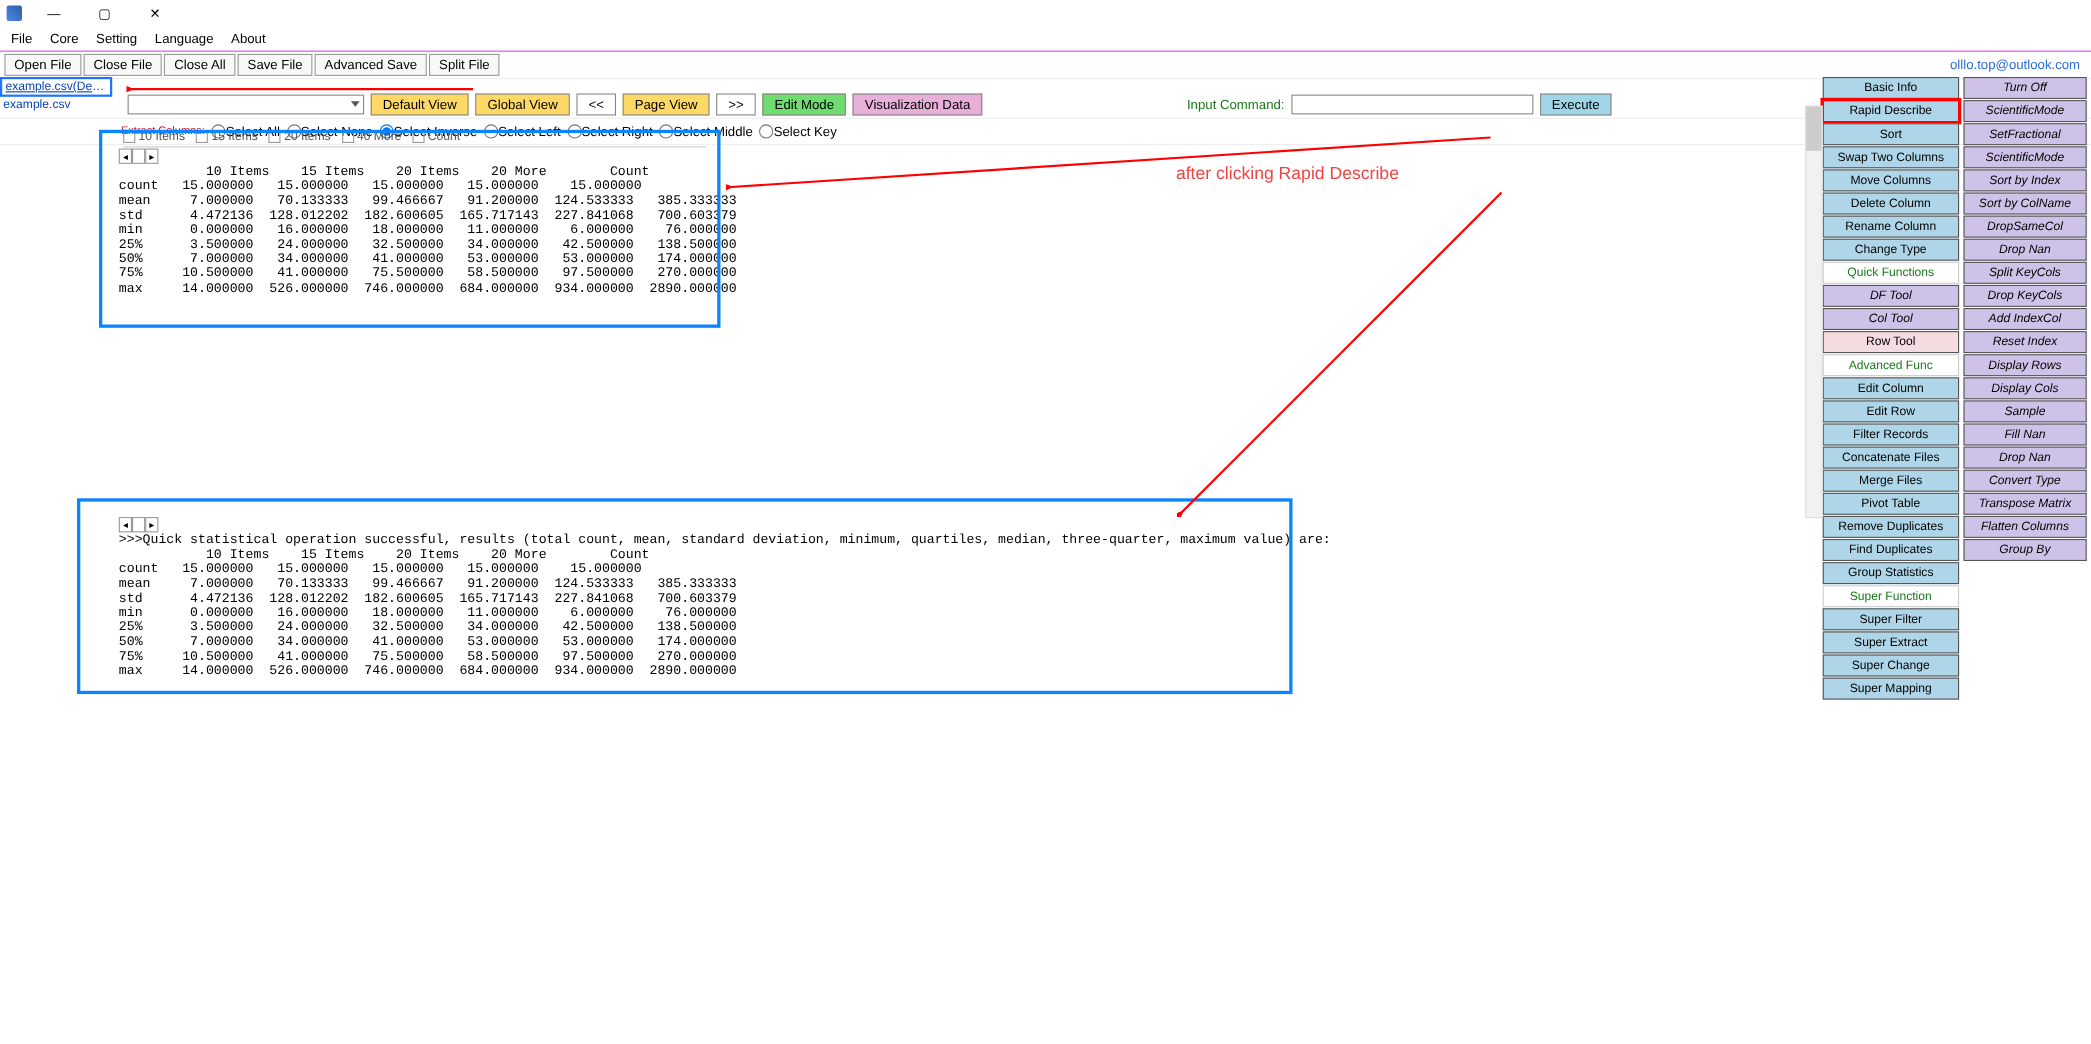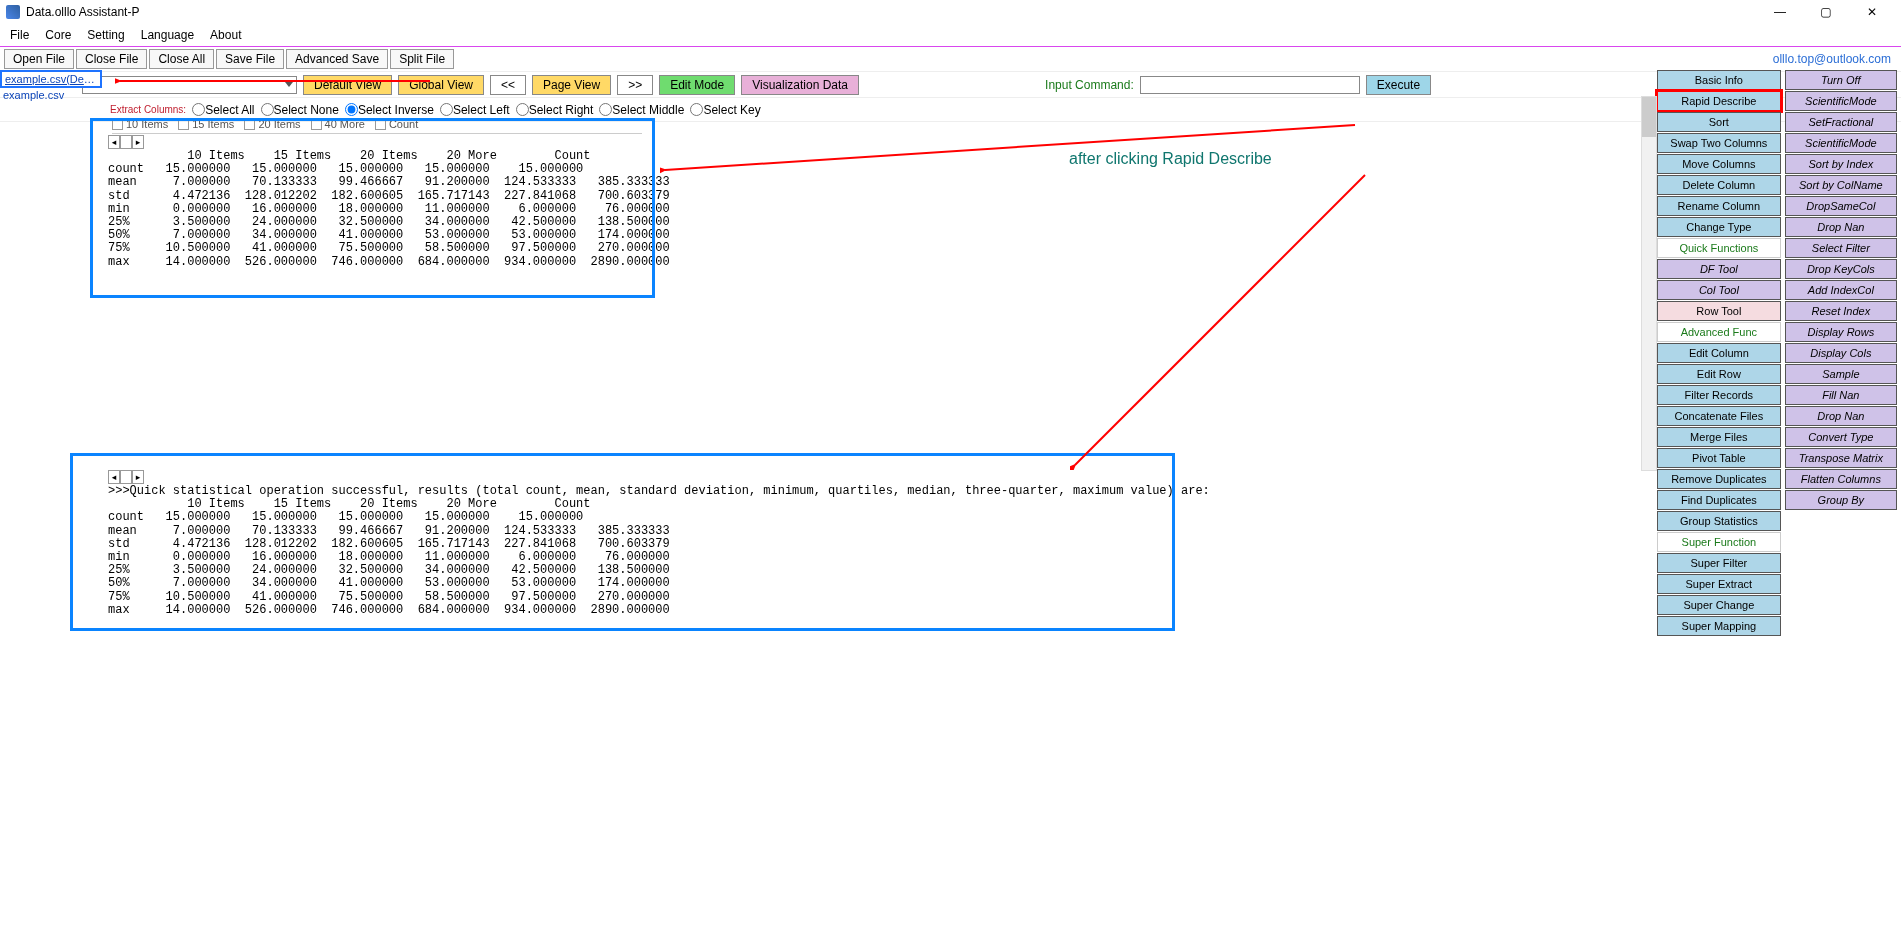--- a/index.html
+++ b/index.html
@@ -46,34 +46,33 @@
 .checkbox-row { position:absolute; left:112px; top:118px; display:flex; gap:10px; font-size:11px; color:#555; border-bottom:1px solid #ccc; padding-bottom:3px; width:530px; }
 .checkbox-row .cb { display:flex; align-items:center; gap:3px;}
 .checkbox-row .cb .box { width:11px; height:11px; border:1px solid #999;}
 
 .scrolltab { position:absolute; left:108px; display:flex; height:14px; }
 .scrolltab div { border:1px solid #999; width:12px; height:14px; font-size:9px; text-align:center; line-height:12px;}
 
 .data-block { position:absolute; font-family:"Consolas","Courier New",monospace; font-size:12px; white-space:pre; line-height:1.1; }
 .annot-box1 { position:absolute; left:90px; top:118px; width:565px; height:180px; border:3px solid #0a84ff; pointer-events:none;}
 .annot-box2 { position:absolute; left:70px; top:453px; width:1105px; height:178px; border:3px solid #0a84ff; pointer-events:none;}
-.annot-text { position:absolute; color:#0f766e; font-size:16px; font-family:Arial;}
+.annot-text { position:absolute; color:#ef4444; font-size:16px; font-family:Arial;}
 .arrow { position:absolute; }
 
 .toprow2 .sel { width:215px; height:18px; border:1px solid #888; display:flex; align-items:center; justify-content:flex-end; padding:0 3px;}
 .toprow2 .sel .tri { border-top:5px solid #555; border-left:4px solid transparent; border-right:4px solid transparent;}
 .vscroll { position:absolute; right:244px; top:96px; width:16px; height:375px; background:#f1f1f1; border:1px solid #ddd;}
 .vscroll .thumb { width:100%; height:40px; background:#ccc;}
 </style>
 </head>
 <body>
 
 <div class="titlebar">
   <div class="icon"></div>
-  <div class="title">Data.olllo Assistant-P</div>
   <div class="win-controls">
     <div>—</div>
     <div>▢</div>
     <div>✕</div>
   </div>
 </div>
 
 <div class="menubar">
   <span>File</span>
   <span>Core</span>
@@ -85,21 +84,21 @@
 <div class="toprow1">
   <div class="btn">Open File</div>
   <div class="btn">Close File</div>
   <div class="btn">Close All</div>
   <div class="btn">Save File</div>
   <div class="btn">Advanced Save</div>
   <div class="btn">Split File</div>
   <div class="email">olllo.top@outlook.com</div>
 </div>
 
-<div class="toprow2" style="padding-left:82px;">
+<div class="toprow2" style="padding-left:116px;margin-top:10px;">
   <div class="sel">
       <div class="tri"></div>
     </div>
   <div class="viewbtn yellow">Default View</div>
   <div class="viewbtn yellow">Global View</div>
   <div class="viewbtn plain">&lt;&lt;</div>
   <div class="viewbtn yellow">Page View</div>
   <div class="viewbtn plain">&gt;&gt;</div>
   <div class="viewbtn green">Edit Mode</div>
   <div class="viewbtn pink">Visualization Data</div>
@@ -232,21 +231,21 @@
     </div>
   <div class="panel-col right" id="panel-right">
       <div class="pbtn lav">Turn Off</div>
       <div class="pbtn lav">ScientificMode</div>
       <div class="pbtn lav">SetFractional</div>
       <div class="pbtn lav">ScientificMode</div>
       <div class="pbtn lav">Sort by Index</div>
       <div class="pbtn lav">Sort by ColName</div>
       <div class="pbtn lav">DropSameCol</div>
       <div class="pbtn lav">Drop Nan</div>
-      <div class="pbtn lav">Select Filter</div>
+      <div class="pbtn lav">Split KeyCols</div>
       <div class="pbtn lav">Drop KeyCols</div>
       <div class="pbtn lav">Add IndexCol</div>
       <div class="pbtn lav">Reset Index</div>
       <div class="pbtn lav">Display Rows</div>
       <div class="pbtn lav">Display Cols</div>
       <div class="pbtn lav">Sample</div>
       <div class="pbtn lav">Fill Nan</div>
       <div class="pbtn lav">Drop Nan</div>
       <div class="pbtn lav">Convert Type</div>
       <div class="pbtn lav">Transpose Matrix</div>

